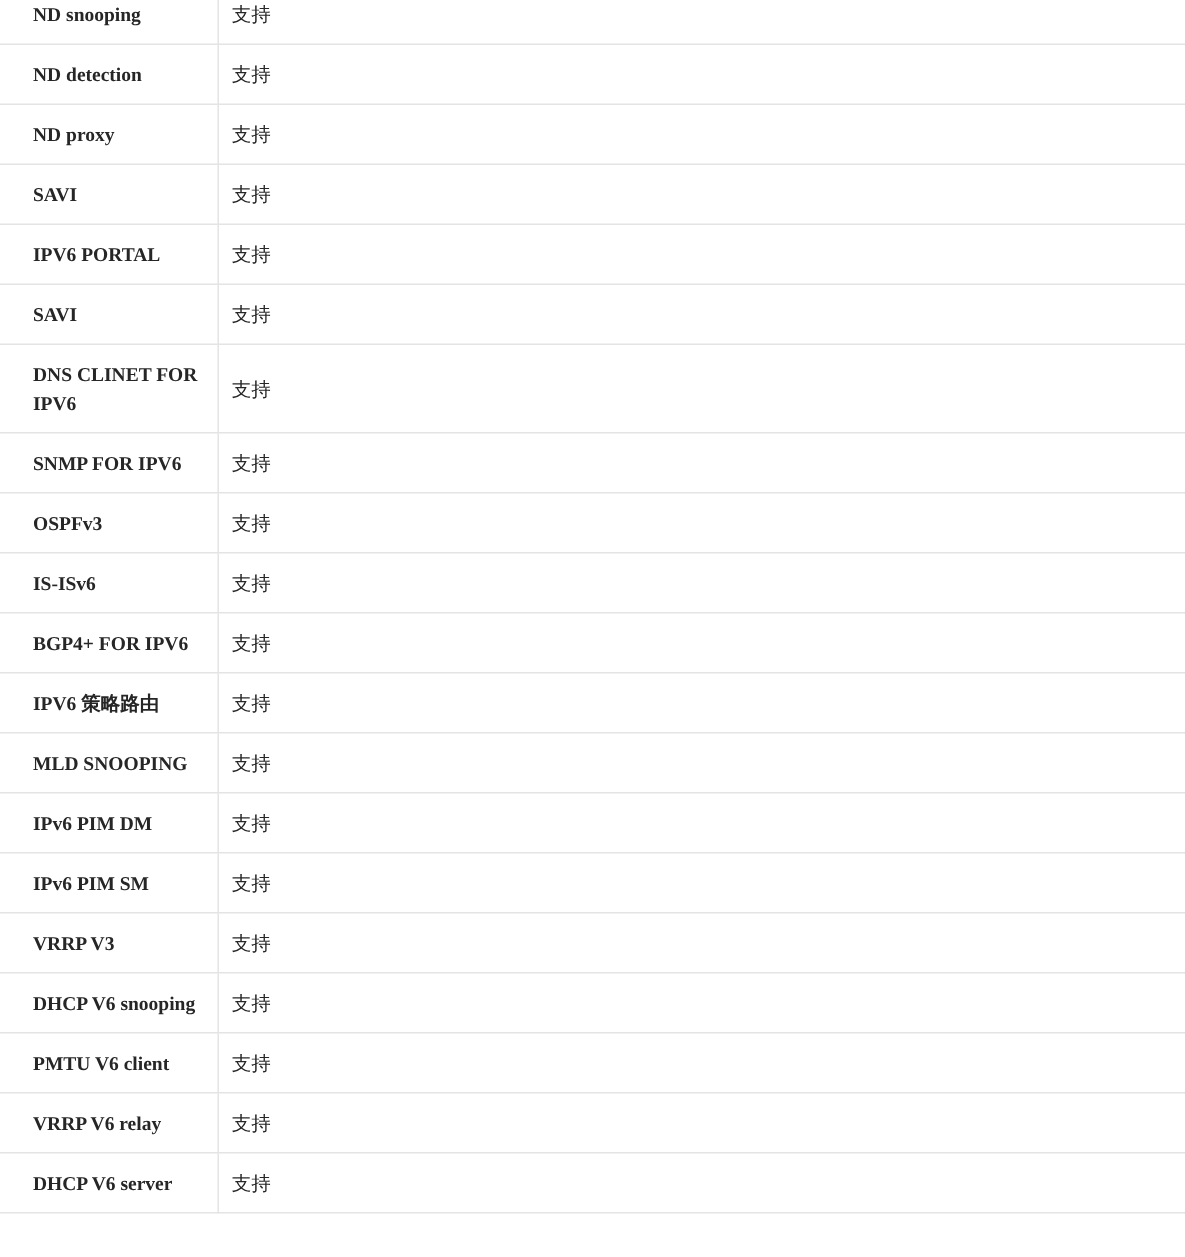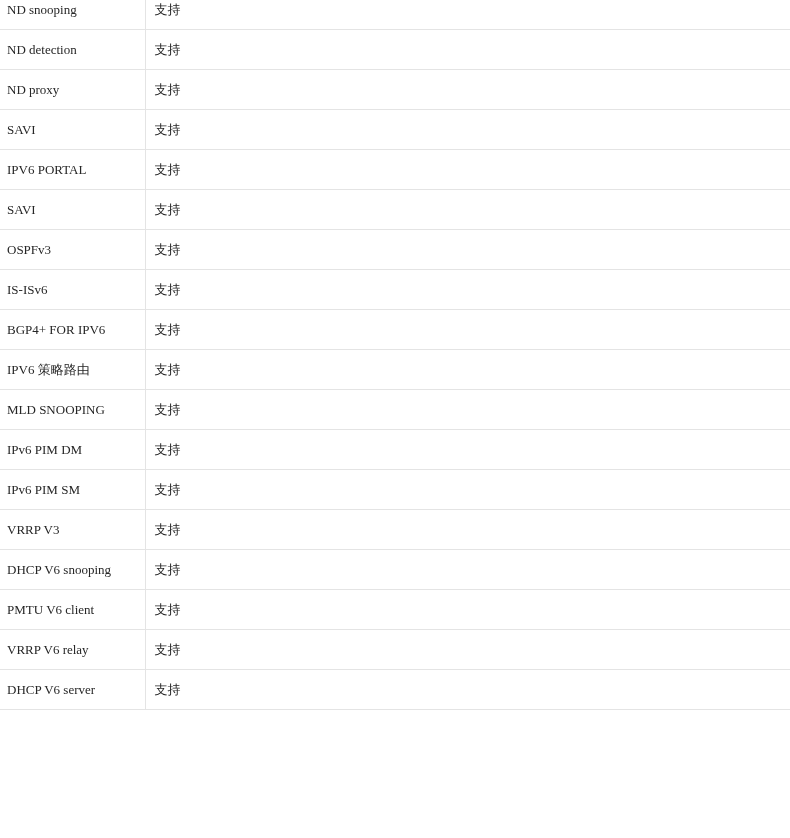--- a/index.html
+++ b/index.html
@@ -28,21 +28,22 @@
     vertical-align: middle;
     padding: 10px 8px 10px 8px;
     font-size: 13px;
     line-height: 19px;
     color: #262626;
     border-bottom: 1px solid #e4e4e4;
     background: #ffffff;
   }
   .spec-table td.label {
     border-right: 1px solid #e4e4e4;
-    padding-left: 7px;
+    padding-left: 22px;
+    font-weight: bold;
   }
   .spec-table td.value {
     padding-left: 9px;
   }
   .spec-table tr.first td {
     padding-top: 0px;
     height: 10px;
   }
 </style>
 </head>
@@ -69,20 +70,28 @@
       <tr>
         <td class="label">SAVI</td>
         <td class="value">支持</td>
       </tr>
       <tr>
         <td class="label">IPV6 PORTAL</td>
         <td class="value">支持</td>
       </tr>
       <tr>
         <td class="label">SAVI</td>
+        <td class="value">支持</td>
+      </tr>
+      <tr>
+        <td class="label">DNS CLINET FOR IPV6</td>
+        <td class="value">支持</td>
+      </tr>
+      <tr>
+        <td class="label">SNMP FOR IPV6</td>
         <td class="value">支持</td>
       </tr>
       <tr>
         <td class="label">OSPFv3</td>
         <td class="value">支持</td>
       </tr>
       <tr>
         <td class="label">IS-ISv6</td>
         <td class="value">支持</td>
       </tr>

